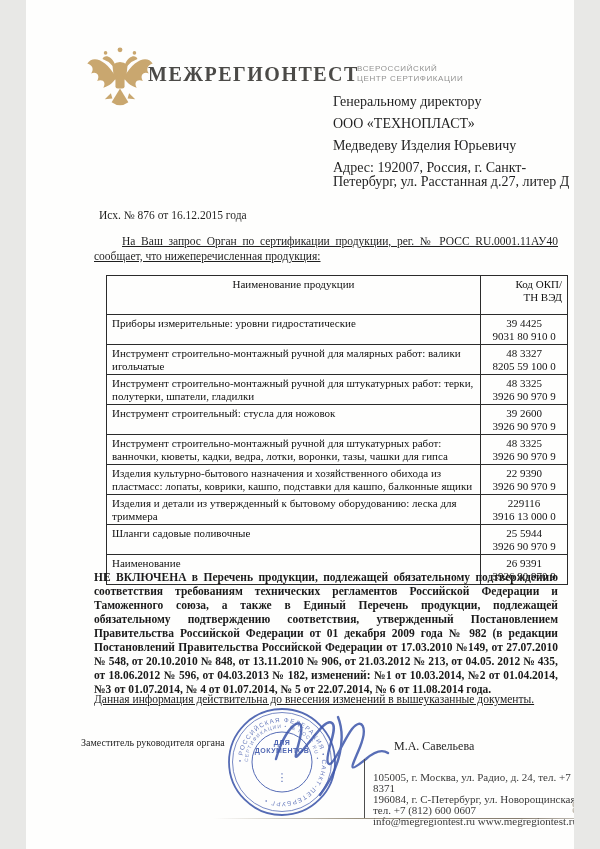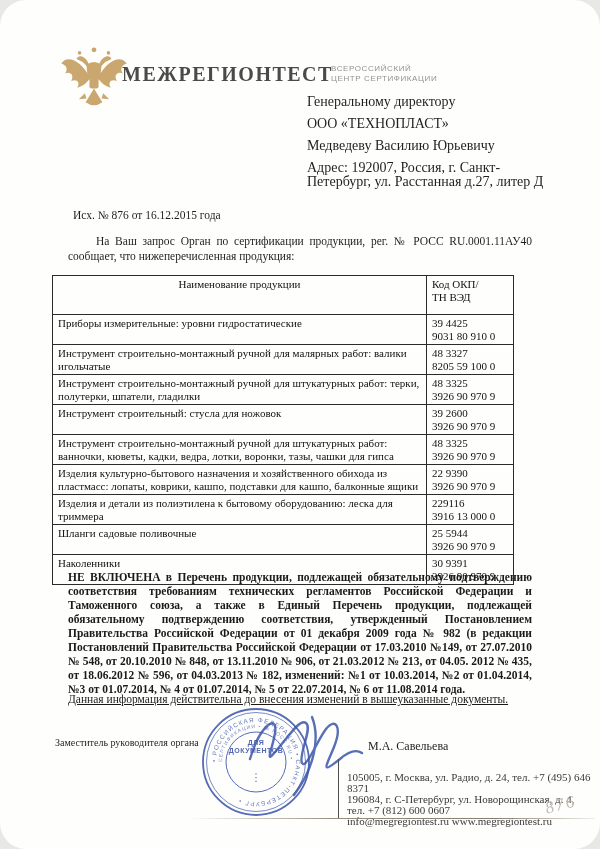--- a/index.html
+++ b/index.html
@@ -1,42 +1,42 @@
 <!DOCTYPE html>
 <html><head>
 <meta charset="utf-8">
 <style>
   html,body{margin:0;padding:0;}
   body{background:#e8e8e6;font-family:"Liberation Serif",serif;}
-  .page{position:relative;width:600px;height:849px;margin:0 auto;background:#fefefd;overflow:hidden;color:#222;border-radius:26px;}
+  .page{position:relative;width:548px;height:849px;margin:0 auto;background:#fefefd;overflow:hidden;color:#222;}
 
   
   .eagle{position:absolute;left:56px;top:42px;width:76px;height:78px;}
   .org-name{position:absolute;left:122px;top:63px;font-family:"Liberation Serif",serif;
             font-size:20px;font-weight:bold;letter-spacing:1.5px;color:#4b4a47;}
   .org-subtitle{position:absolute;left:303px;top:64px;font-family:Liberation Sans, sans-serif;
             font-size:8px;letter-spacing:.6px;color:#929291;line-height:10px;padding-left:28px;}
 
   
   .recipient{position:absolute;left:307px;top:95px;width:240px;font-size:14px;line-height:13.5px;color:#1f1f1f;}
   .recipient div{margin-bottom:8.5px;}
 
   .ref-line{position:absolute;left:73px;top:209px;font-size:11.5px;color:#1f1f1f;}
   .intro{position:absolute;left:68px;top:234px;width:464px;font-size:11.5px;line-height:14.5px;
-         text-align:justify;text-indent:28px;color:#1f1f1f;}
-
-  
-  .ptable{position:absolute;left:52px;top:275px;width:462px;border-collapse:collapse;
+         text-align:justify;text-indent:28px;color:#1f1f1f;text-decoration:underline;}
+
+  
+  .ptable{position:absolute;left:80px;top:275px;width:462px;border-collapse:collapse;
           font-size:11px;line-height:12.5px;color:#111;}
   .ptable th,.ptable td{border:1px solid #2b2b2b;padding:2px 5px;vertical-align:top;}
   .ptable th{font-weight:normal;}
   .th-name{width:385px;text-align:center;height:34px;}
-  .th-code{width:77px;text-align:left;}
+  .th-code{width:77px;text-align:right;}
   .cell-name{text-align:left;margin-top:33px;}
-  .cell-code{text-align:left;white-space:nowrap;padding-left:1px;padding-right:1px;}
+  .cell-code{text-align:center;white-space:nowrap;padding-left:1px;padding-right:1px;}
   .cell-code div{min-height:12.5px;}
   .ptable td{height:25px;}
 
   .para1{position:absolute;left:68px;top:570px;width:464px;font-size:11.5px;line-height:14px;
          text-align:justify;color:#1a1a1a;font-weight:bold;}
   .para2{position:absolute;left:68px;top:693px;width:464px;font-size:11.5px;color:#1a1a1a;text-decoration:underline;}
 
   
   .sig-title{position:absolute;left:55px;top:737px;font-size:10px;color:#1f1f1f;}
   .sig-name{position:absolute;left:368px;top:739px;font-size:12px;color:#1f1f1f;}
@@ -81,21 +81,21 @@
   </svg>
   <div class="org-name">МЕЖРЕГИОНТЕСТ</div>
   <div class="org-subtitle">
     <div>ВСЕРОССИЙСКИЙ</div>
     <div>ЦЕНТР СЕРТИФИКАЦИИ</div>
   </div>
 
   <div class="recipient">
     <div>Генеральному директору</div>
     <div>ООО «ТЕХНОПЛАСТ»</div>
-    <div>Медведеву Василию Юрьевичу</div>
+    <div>Медведеву Изделия Юрьевичу</div>
     <div>Адрес: 192007, Россия, г. Санкт-Петербург, ул. Расстанная д.27, литер Д</div>
   </div>
 
   <div class="ref-line">Исх. № 876 от 16.12.2015 года</div>
   <div class="intro">На Ваш запрос  Орган по сертификации продукции, рег. № РОСС RU.0001.11АУ40 сообщает, что нижеперечисленная продукция:</div>
 
   <table class="ptable">
     <thead>
       <tr>
         <th class="th-name">Наименование продукции</th>
@@ -142,37 +142,37 @@
           </td>
         </tr>
         <tr>
           <td class="cell-name">Изделия культурно-бытового назначения и хозяйственного обихода из пластмасс: лопаты, коврики, кашпо, подставки для кашпо, балконные ящики</td>
           <td class="cell-code">
             <div>22 9390</div>
             <div>3926 90 970 9</div>
           </td>
         </tr>
         <tr>
-          <td class="cell-name">Изделия и детали из полиэтилена к бытовому оборудованию: леска для триммера</td>
+          <td class="cell-name">Изделия и детали из утвержденный к бытовому оборудованию: леска для триммера</td>
           <td class="cell-code">
             <div>229116</div>
             <div>3916 13 000 0</div>
           </td>
         </tr>
         <tr>
           <td class="cell-name">Шланги садовые поливочные</td>
           <td class="cell-code">
             <div>25 5944</div>
             <div>3926 90 970 9</div>
           </td>
         </tr>
         <tr>
-          <td class="cell-name">Наколенники</td>
-          <td class="cell-code">
-            <div>30 9391</div>
+          <td class="cell-name">Наименование</td>
+          <td class="cell-code">
+            <div>26 9391</div>
             <div>3926 90 970 9</div>
           </td>
         </tr>
       </tbody>
   </table>
 
   <div class="para1">НЕ ВКЛЮЧЕНА в Перечень продукции, подлежащей обязательному подтверждению соответствия требованиям  технических регламентов  Российской Федерации и Таможенного союза, а также в Единый Перечень продукции, подлежащей обязательному подтверждению соответствия, утвержденный Постановлением Правительства Российской Федерации от 01 декабря 2009 года № 982 (в редакции Постановлений Правительства Российской Федерации от 17.03.2010 №149, от 27.07.2010 № 548, от 20.10.2010 № 848, от 13.11.2010 №  906, от 21.03.2012 № 213, от 04.05. 2012  № 435, от 18.06.2012 № 596, от 04.03.2013 № 182, изменений: №1 от 10.03.2014, №2 от 01.04.2014, №3 от 01.07.2014, № 4 от 01.07.2014, № 5 от 22.07.2014, № 6 от 11.08.2014 года.</div>
   <div class="para2">Данная информация действительна  до внесения  изменений в вышеуказанные документы.</div>
 
   <svg class="stamp" viewBox="0 0 112 112">

